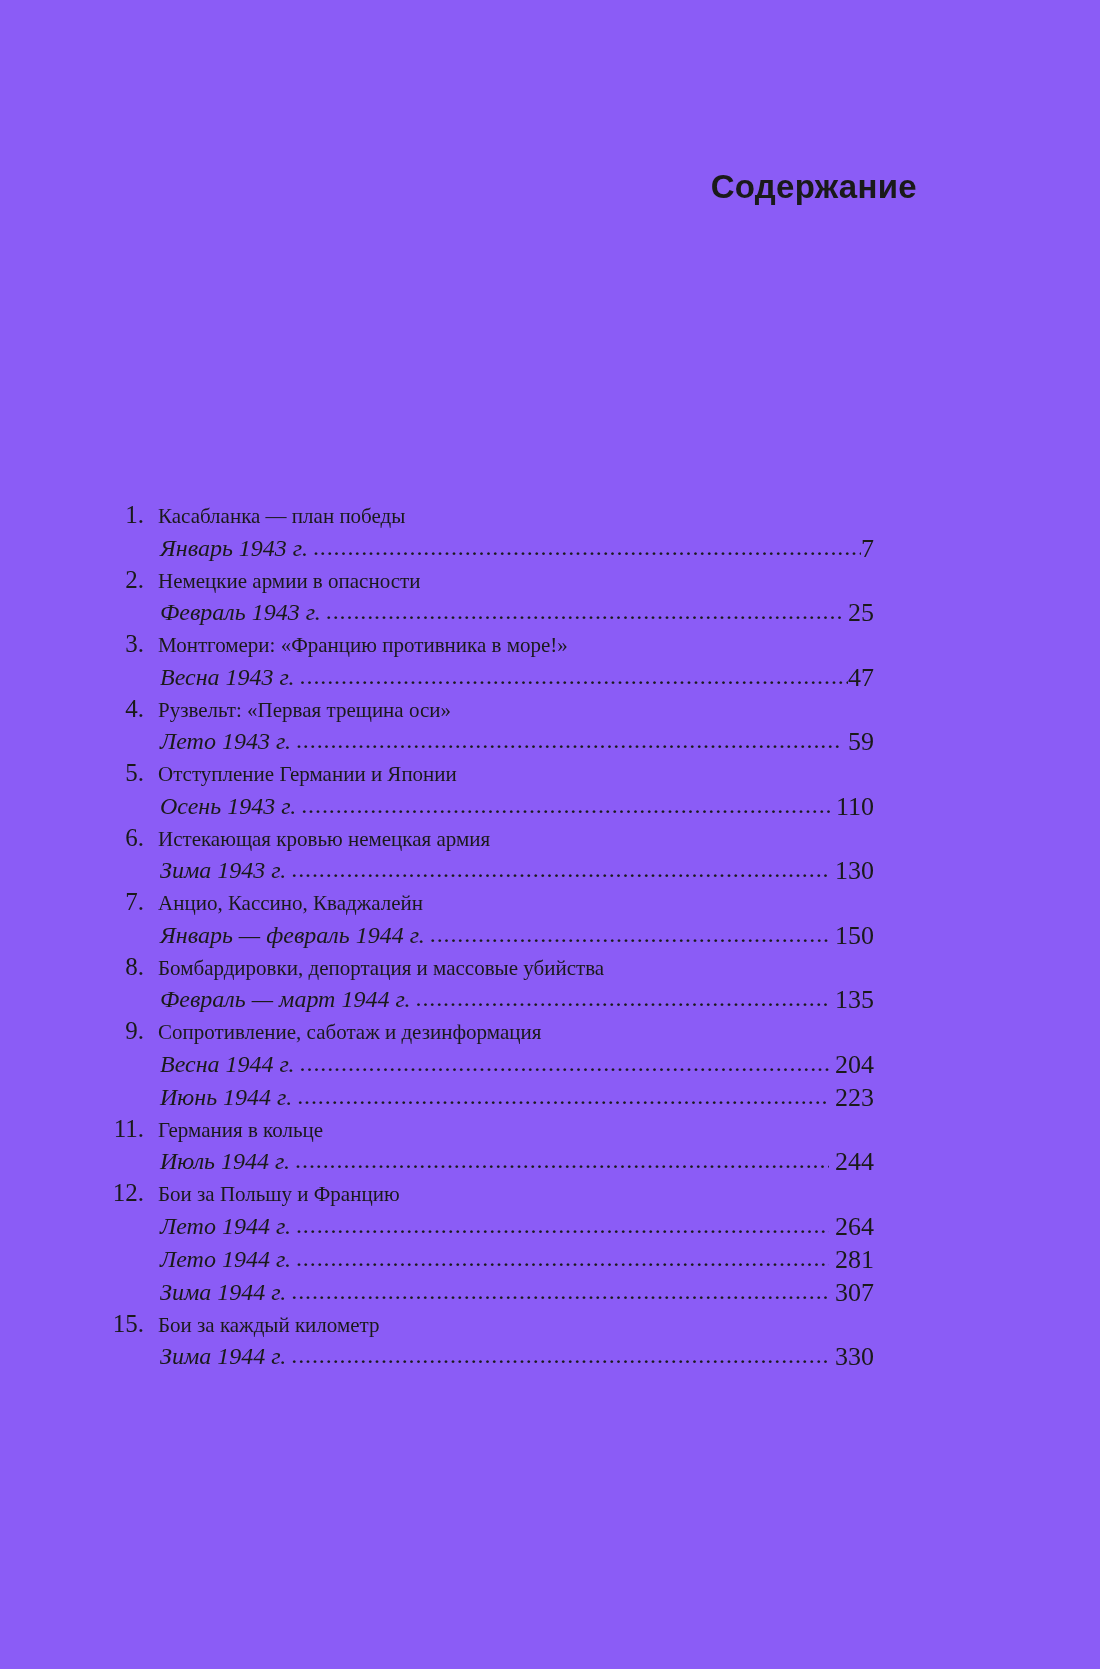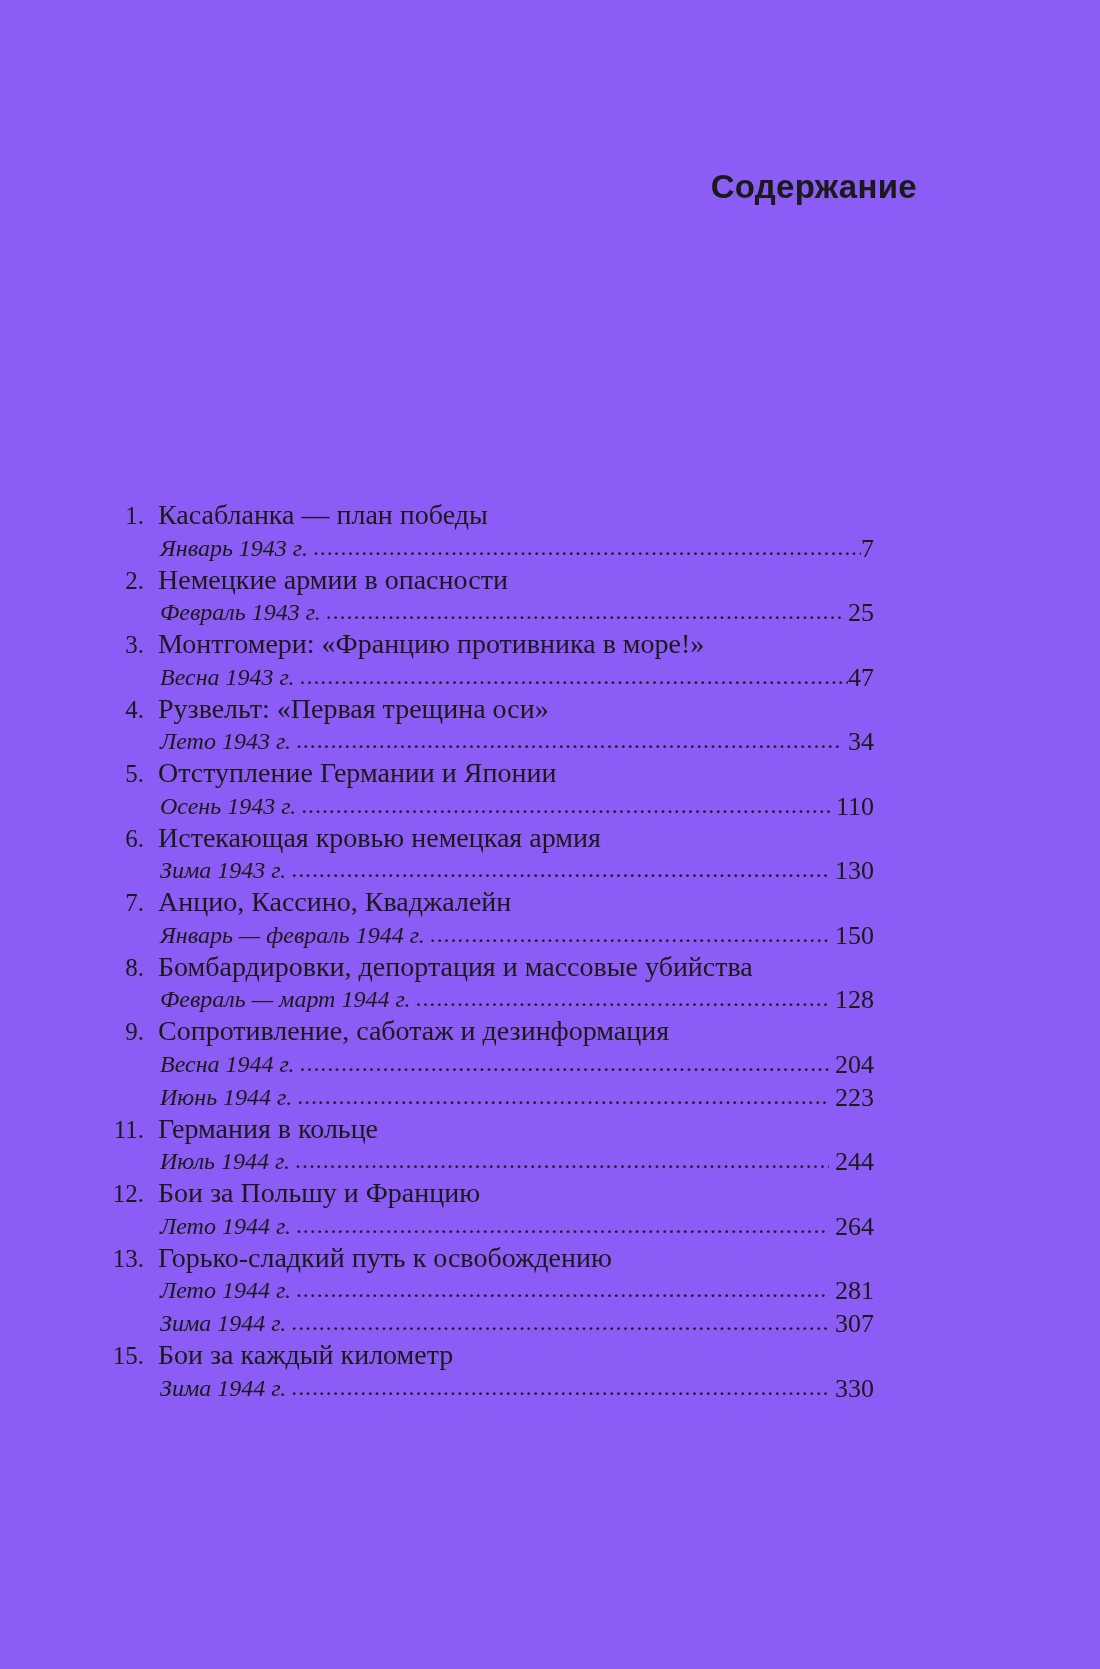--- a/index.html
+++ b/index.html
@@ -60,21 +60,21 @@
     flex: 0 0 54px;
     text-align: right;
     padding-right: 14px;
     box-sizing: border-box;
     font-size: 25px;
     white-space: nowrap;
   }
 
   .entry-title {
     flex: 1 1 auto;
-    font-size: 28px;
+    font-size: 21px;
     white-space: nowrap;
   }
 
   .entry-date-row {
     display: flex;
     align-items: flex-end;
     line-height: 33px;
     padding-left: 56px;
   }
 
@@ -152,21 +152,21 @@
         </div>
       </div>
       <div class="toc-entry gap">
         <div class="entry-title-row">
           <span class="entry-num">4.</span>
           <span class="entry-title">Рузвельт: «Первая трещина оси»</span>
         </div>
         <div class="entry-date-row">
           <span class="entry-date">Лето 1943 г.</span>
           <span class="dot-leader">...............................................................................................................................................................</span>
-          <span class="entry-page">34</span>
+          <span class="entry-page">59</span>
         </div>
       </div>
       <div class="toc-entry gap">
         <div class="entry-title-row">
           <span class="entry-num">5.</span>
           <span class="entry-title">Отступление Германии и Японии</span>
         </div>
         <div class="entry-date-row">
           <span class="entry-date">Осень 1943 г.</span>
           <span class="dot-leader">...............................................................................................................................................................</span>
@@ -196,21 +196,21 @@
         </div>
       </div>
       <div class="toc-entry gap">
         <div class="entry-title-row">
           <span class="entry-num">8.</span>
           <span class="entry-title">Бомбардировки, депортация и массовые убийства</span>
         </div>
         <div class="entry-date-row">
           <span class="entry-date">Февраль — март 1944 г.</span>
           <span class="dot-leader">...............................................................................................................................................................</span>
-          <span class="entry-page">128</span>
+          <span class="entry-page">135</span>
         </div>
       </div>
       <div class="toc-entry gap">
         <div class="entry-title-row">
           <span class="entry-num">9.</span>
           <span class="entry-title">Сопротивление, саботаж и дезинформация</span>
         </div>
         <div class="entry-date-row">
           <span class="entry-date">Весна 1944 г.</span>
           <span class="dot-leader">...............................................................................................................................................................</span>
@@ -240,24 +240,20 @@
           <span class="entry-num">12.</span>
           <span class="entry-title">Бои за Польшу и Францию</span>
         </div>
         <div class="entry-date-row">
           <span class="entry-date">Лето 1944 г.</span>
           <span class="dot-leader">...............................................................................................................................................................</span>
           <span class="entry-page">264</span>
         </div>
       </div>
       <div class="toc-entry gap">
-        <div class="entry-title-row">
-          <span class="entry-num">13.</span>
-          <span class="entry-title">Горько-сладкий путь к освобождению</span>
-        </div>
         <div class="entry-date-row">
           <span class="entry-date">Лето 1944 г.</span>
           <span class="dot-leader">...............................................................................................................................................................</span>
           <span class="entry-page">281</span>
         </div>
       </div>
       <div class="toc-entry gap">
         <div class="entry-date-row">
           <span class="entry-date">Зима 1944 г.</span>
           <span class="dot-leader">...............................................................................................................................................................</span>

